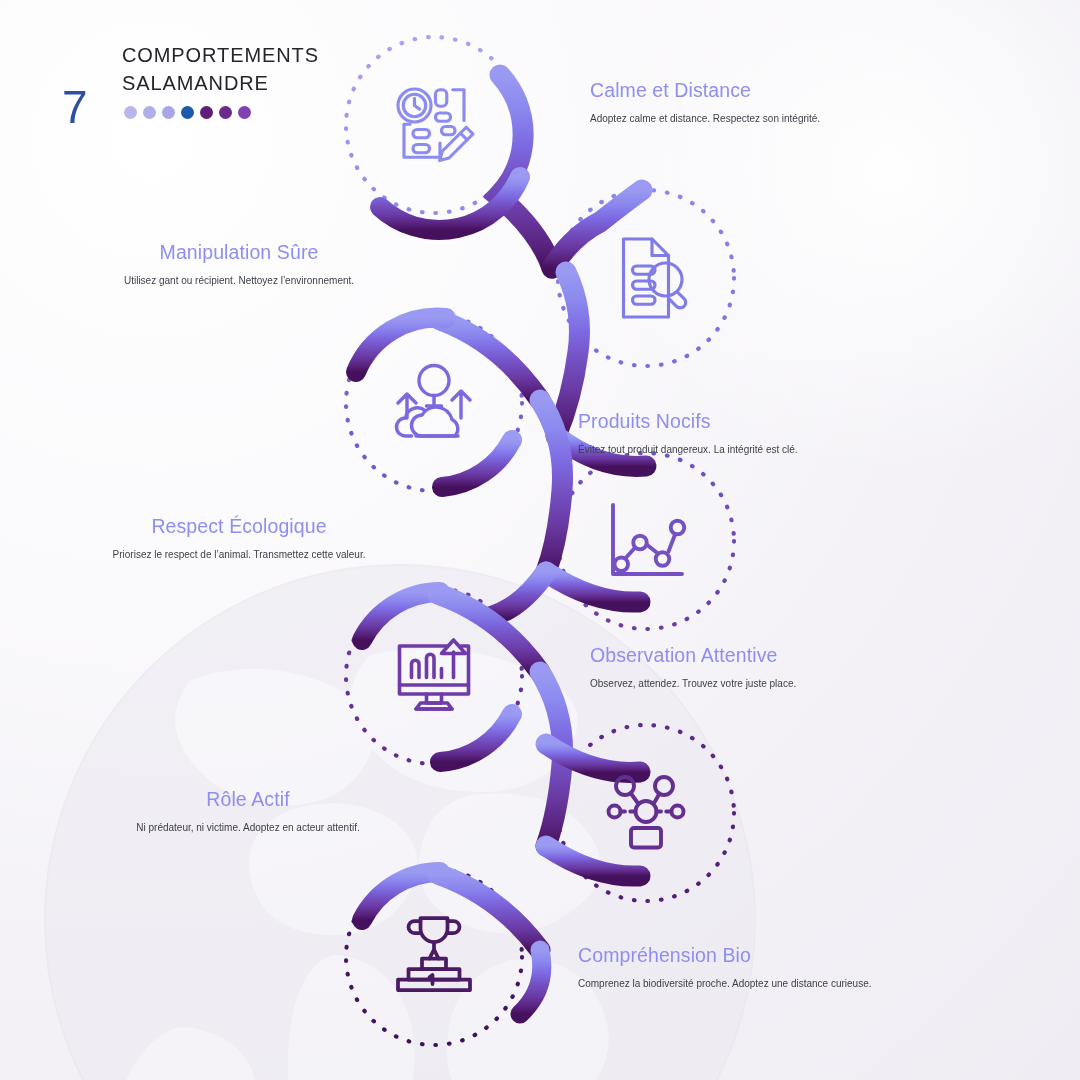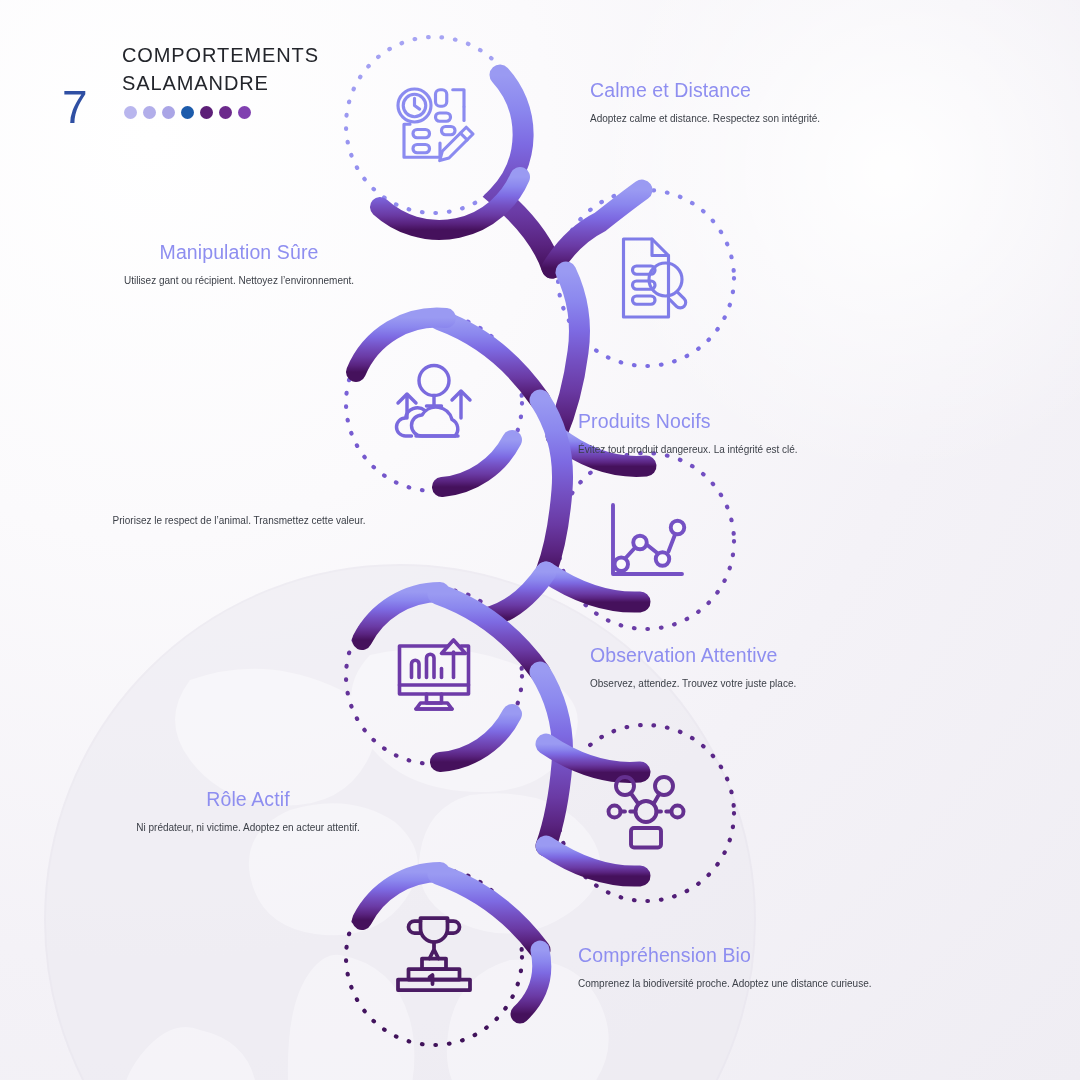--- a/index.html
+++ b/index.html
@@ -308,20 +308,21 @@
     <div class="tb-title">Manipulation Sûre</div>
     <div class="tb-desc">Utilisez gant ou récipient. Nettoyez l’environnement.</div>
   </div>
 
   <div class="text-block t-right" style="left:578px; top:373px; width:420px;margin-top:36px;">
     <div class="tb-title">Produits Nocifs</div>
     <div class="tb-desc">Évitez tout produit dangereux. La intégrité est clé.</div>
   </div>
 
   <div class="text-block t-left" style="left:108px; top:514px; width:262px;">
+    <div class="tb-title">Respect Écologique</div>
     <div class="tb-desc">Priorisez le respect de l’animal. Transmettez cette valeur.</div>
   </div>
 
   <div class="text-block t-right" style="left:590px; top:643px; width:420px;">
     <div class="tb-title">Observation Attentive</div>
     <div class="tb-desc">Observez, attendez. Trouvez votre juste place.</div>
   </div>
 
   <div class="text-block t-left" style="left:117px; top:787px; width:262px;">
     <div class="tb-title">Rôle Actif</div>

